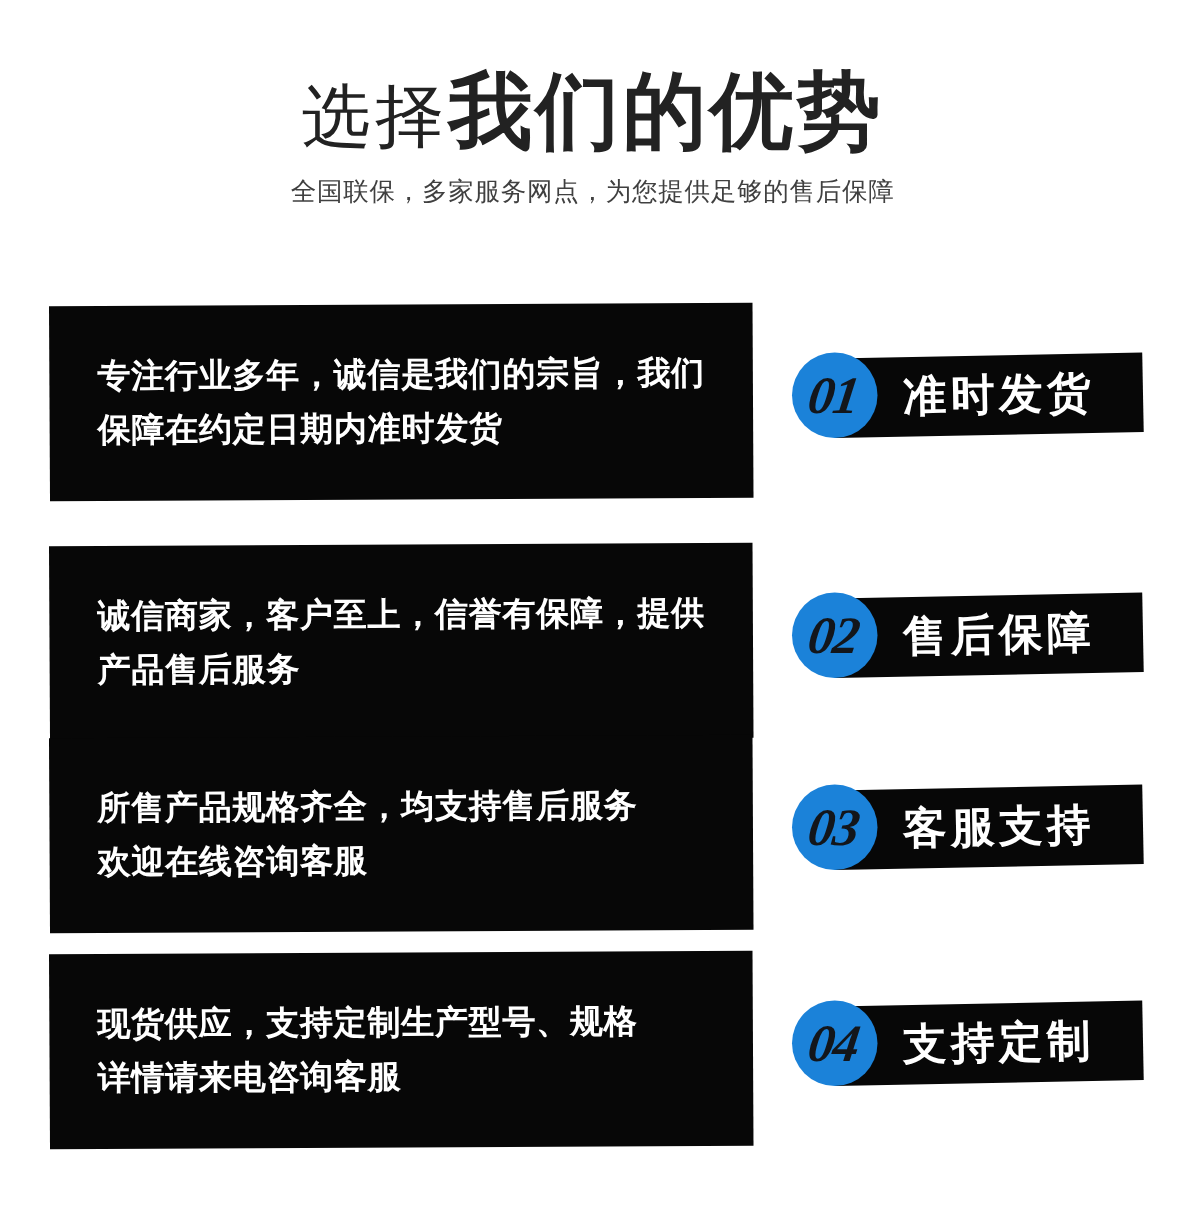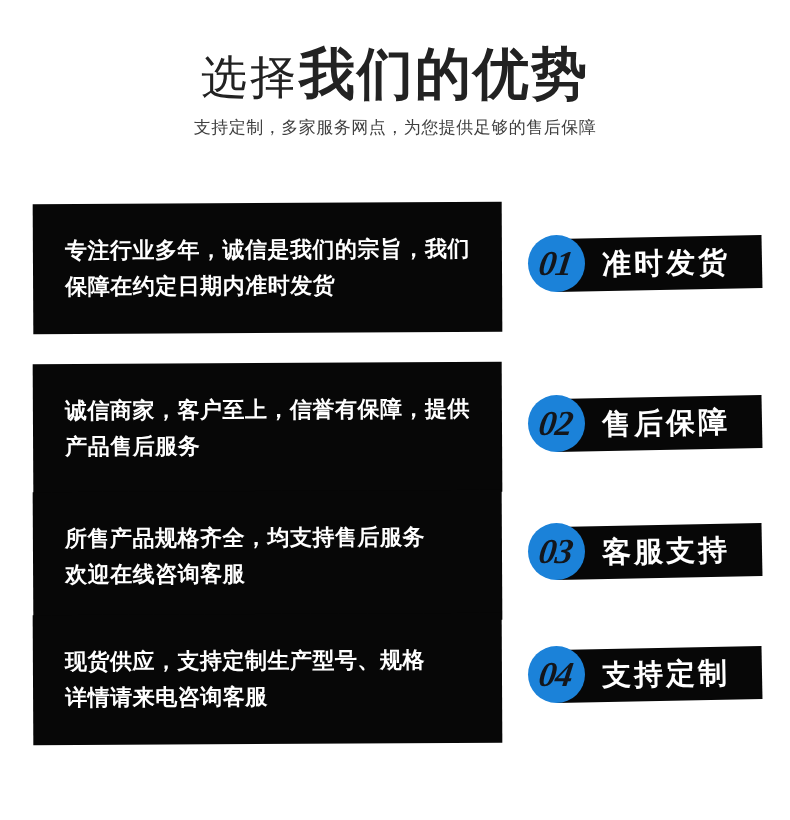--- a/index.html
+++ b/index.html
@@ -123,21 +123,21 @@
 </style>
 </head>
 <body>
 
 <div class="page">
 
   <div class="header">
     <div class="title">
       <span class="light">选择</span><span class="bold">我们的优势</span>
     </div>
-    <div class="subtitle">支持定制，多家服务网点，为您提供足够的售后保障</div>
+    <div class="subtitle">全国联保，多家服务网点，为您提供足够的售后保障</div>
   </div>
 
   <div id="rows">
   <div class="row" style="top: 203px;">
     <div class="desc-panel" style="background: rgb(7, 7, 7);">
       <div class="desc-text">专注行业多年，诚信是我们的宗旨，我们
 保障在约定日期内准时发货</div>
     </div>
     <div class="badge-bar" style="background: rgb(7, 7, 7);">
       <span class="badge-label">准时发货</span>
@@ -166,21 +166,21 @@
 欢迎在线咨询客服</div>
     </div>
     <div class="badge-bar" style="background: rgb(7, 7, 7);">
       <span class="badge-label">客服支持</span>
     </div>
     <div class="badge-circle" style="background: rgb(27, 130, 217);">
       <span class="badge-number">03</span>
     </div>
   </div>
 
-  <div class="row" style="top: 614px;">
+  <div class="row" style="top: 635px;">
     <div class="desc-panel" style="background: rgb(7, 7, 7);">
       <div class="desc-text">现货供应，支持定制生产型号、规格
 详情请来电咨询客服</div>
     </div>
     <div class="badge-bar" style="background: rgb(7, 7, 7);">
       <span class="badge-label">支持定制</span>
     </div>
     <div class="badge-circle" style="background: rgb(27, 130, 217);">
       <span class="badge-number">04</span>
     </div>

